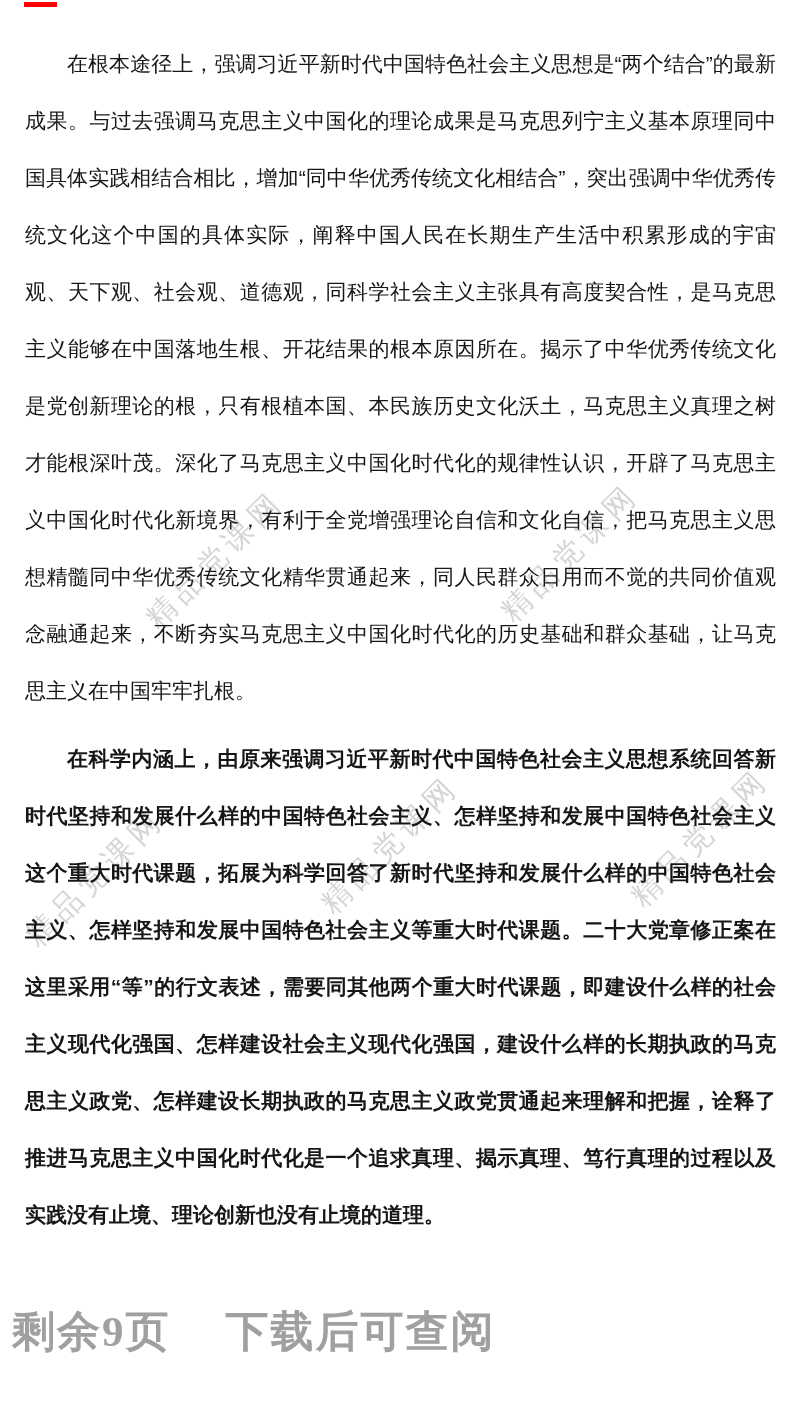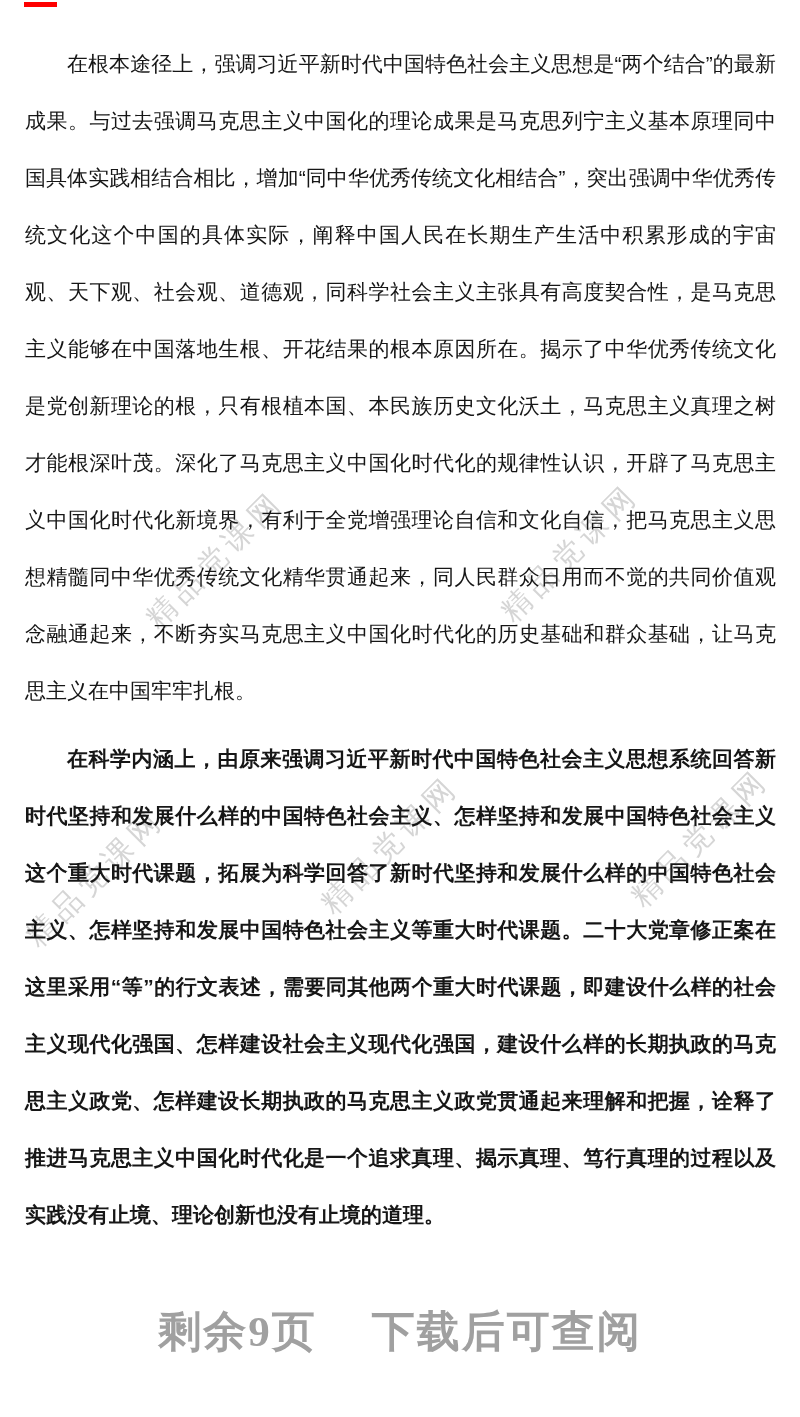--- a/index.html
+++ b/index.html
@@ -44,27 +44,28 @@
     text-align: justify;
     text-justify: inter-character;
     word-break: break-all;
   }
   .content p { margin: 0; text-indent: 2em; }
   .content p + p { margin-top: 11px; font-weight: bold; }
   .doc-footer {
     position: absolute;
     z-index: 2;
     left: 0; right: 0; top: 1303px;
-    text-align: center;
+    text-align: left;
     font-family: "Liberation Serif", "DejaVu Serif", serif;
     font-weight: 700;
     font-size: 43px;
     color: #a0a0a0;
     letter-spacing: 2px;
     white-space: nowrap;
+    padding-left: 12px;
   }
   .doc-footer .part-left { margin-right: 55px; }
 </style>
 </head>
 <body>
 
 <div class="page">
 
   <div class="corner-marker" style="background: rgb(254, 0, 0);"></div>
 

